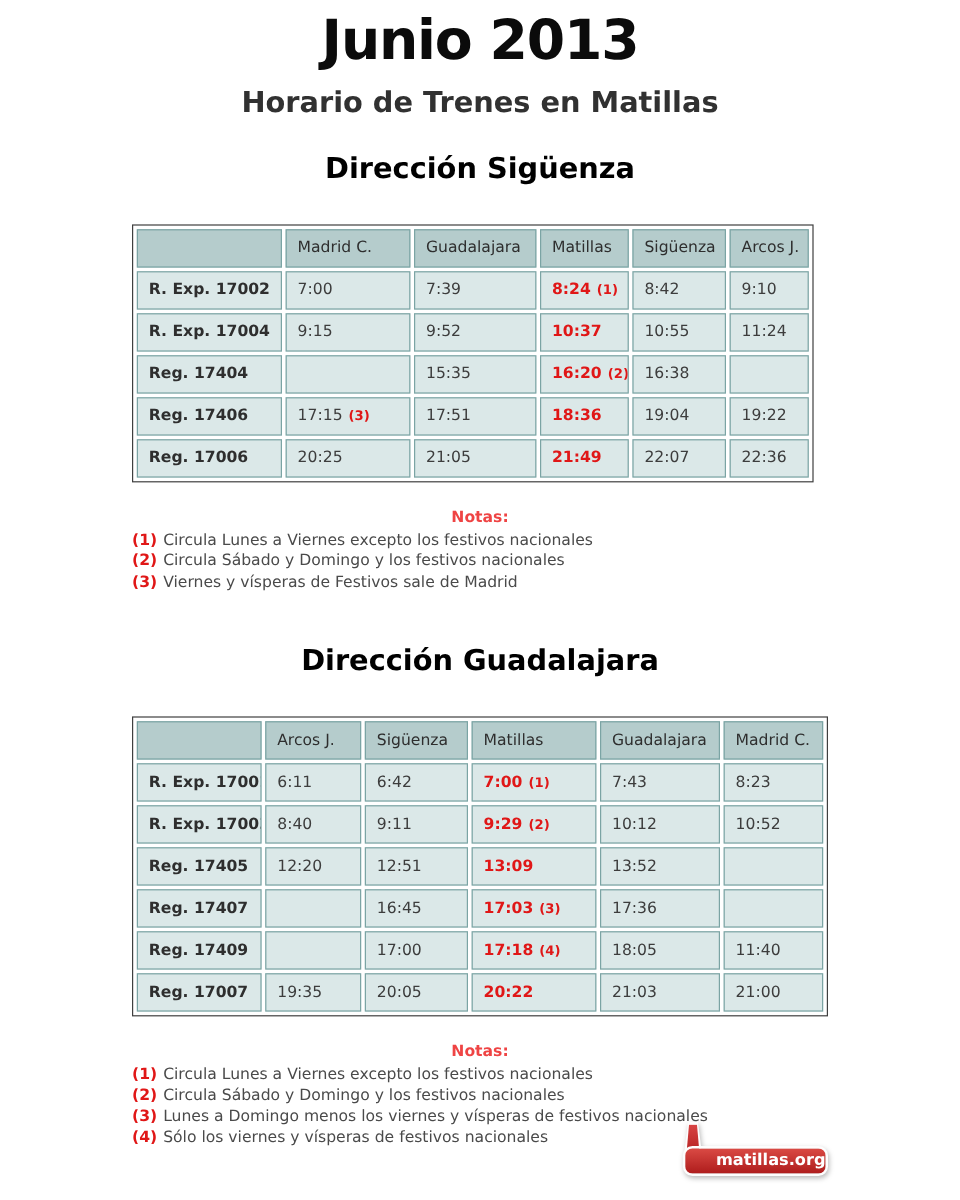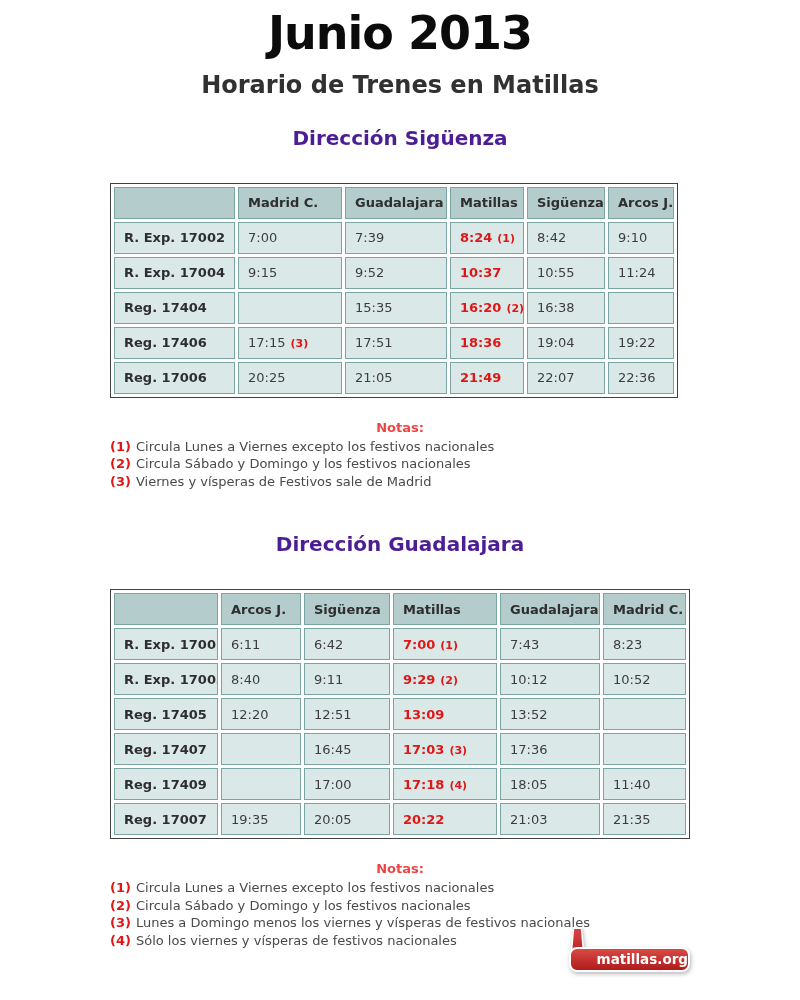--- a/index.html
+++ b/index.html
@@ -23,23 +23,23 @@
   .sub-title {
     margin: 12px 0 0;
     text-align: center;
     font-size: 24px;
     font-weight: bold;
     color: #313131;
   }
   .section-heading {
     margin: 27px 0 0;
     text-align: center;
-    font-size: 20px;
-    font-weight: bold;
-    color: #4c1d95;
+    font-size: 24px;
+    font-weight: bold;
+    color: #000000;
   }
 
   table.timetable {
     margin-top: 33px;
     border-collapse: separate;
     border-spacing: 3px;
     border: 1px solid #3f3f3f;
     background: #ffffff;
     table-layout: fixed;
   }
@@ -62,21 +62,21 @@
     padding: 0 9px;
     vertical-align: middle;
     text-align: left;
     font-size: 13px;
     white-space: nowrap;
     overflow: hidden;
   }
   .timetable th {
     background: #b5cccc;
     color: #2e2e2e;
-    font-weight: bold;
+    font-weight: normal;
   }
   .timetable td {
     background: #dbe8e8;
     color: #3d3d3d;
   }
   .timetable td.train {
     font-weight: bold;
     color: #2e2e2e;
   }
   .time.red { color: #e01717; font-weight: bold; }
@@ -290,21 +290,21 @@
             <td><span class="time red">17:18</span><span class="fnref">(4)</span></td>
             <td><span class="time">18:05</span></td>
             <td><span class="time">11:40</span></td>
           </tr>
           <tr>
             <td class="train">Reg. 17007</td>
             <td><span class="time">19:35</span></td>
             <td><span class="time">20:05</span></td>
             <td><span class="time red">20:22</span></td>
             <td><span class="time">21:03</span></td>
-            <td><span class="time">21:35</span></td>
+            <td><span class="time">21:00</span></td>
           </tr>
         </tbody>
     </table>
     <div class="notes">
       <div class="notes-label">Notas:</div>
       <ul class="notes-list">
           <li><span class="note-num">(1)</span><span>Circula Lunes a Viernes excepto los festivos nacionales</span></li>
           <li><span class="note-num">(2)</span><span>Circula Sábado y Domingo y los festivos nacionales</span></li>
           <li><span class="note-num">(3)</span><span>Lunes a Domingo menos los viernes y vísperas de festivos nacionales</span></li>
           <li><span class="note-num">(4)</span><span>Sólo los viernes y vísperas de festivos nacionales</span></li>

